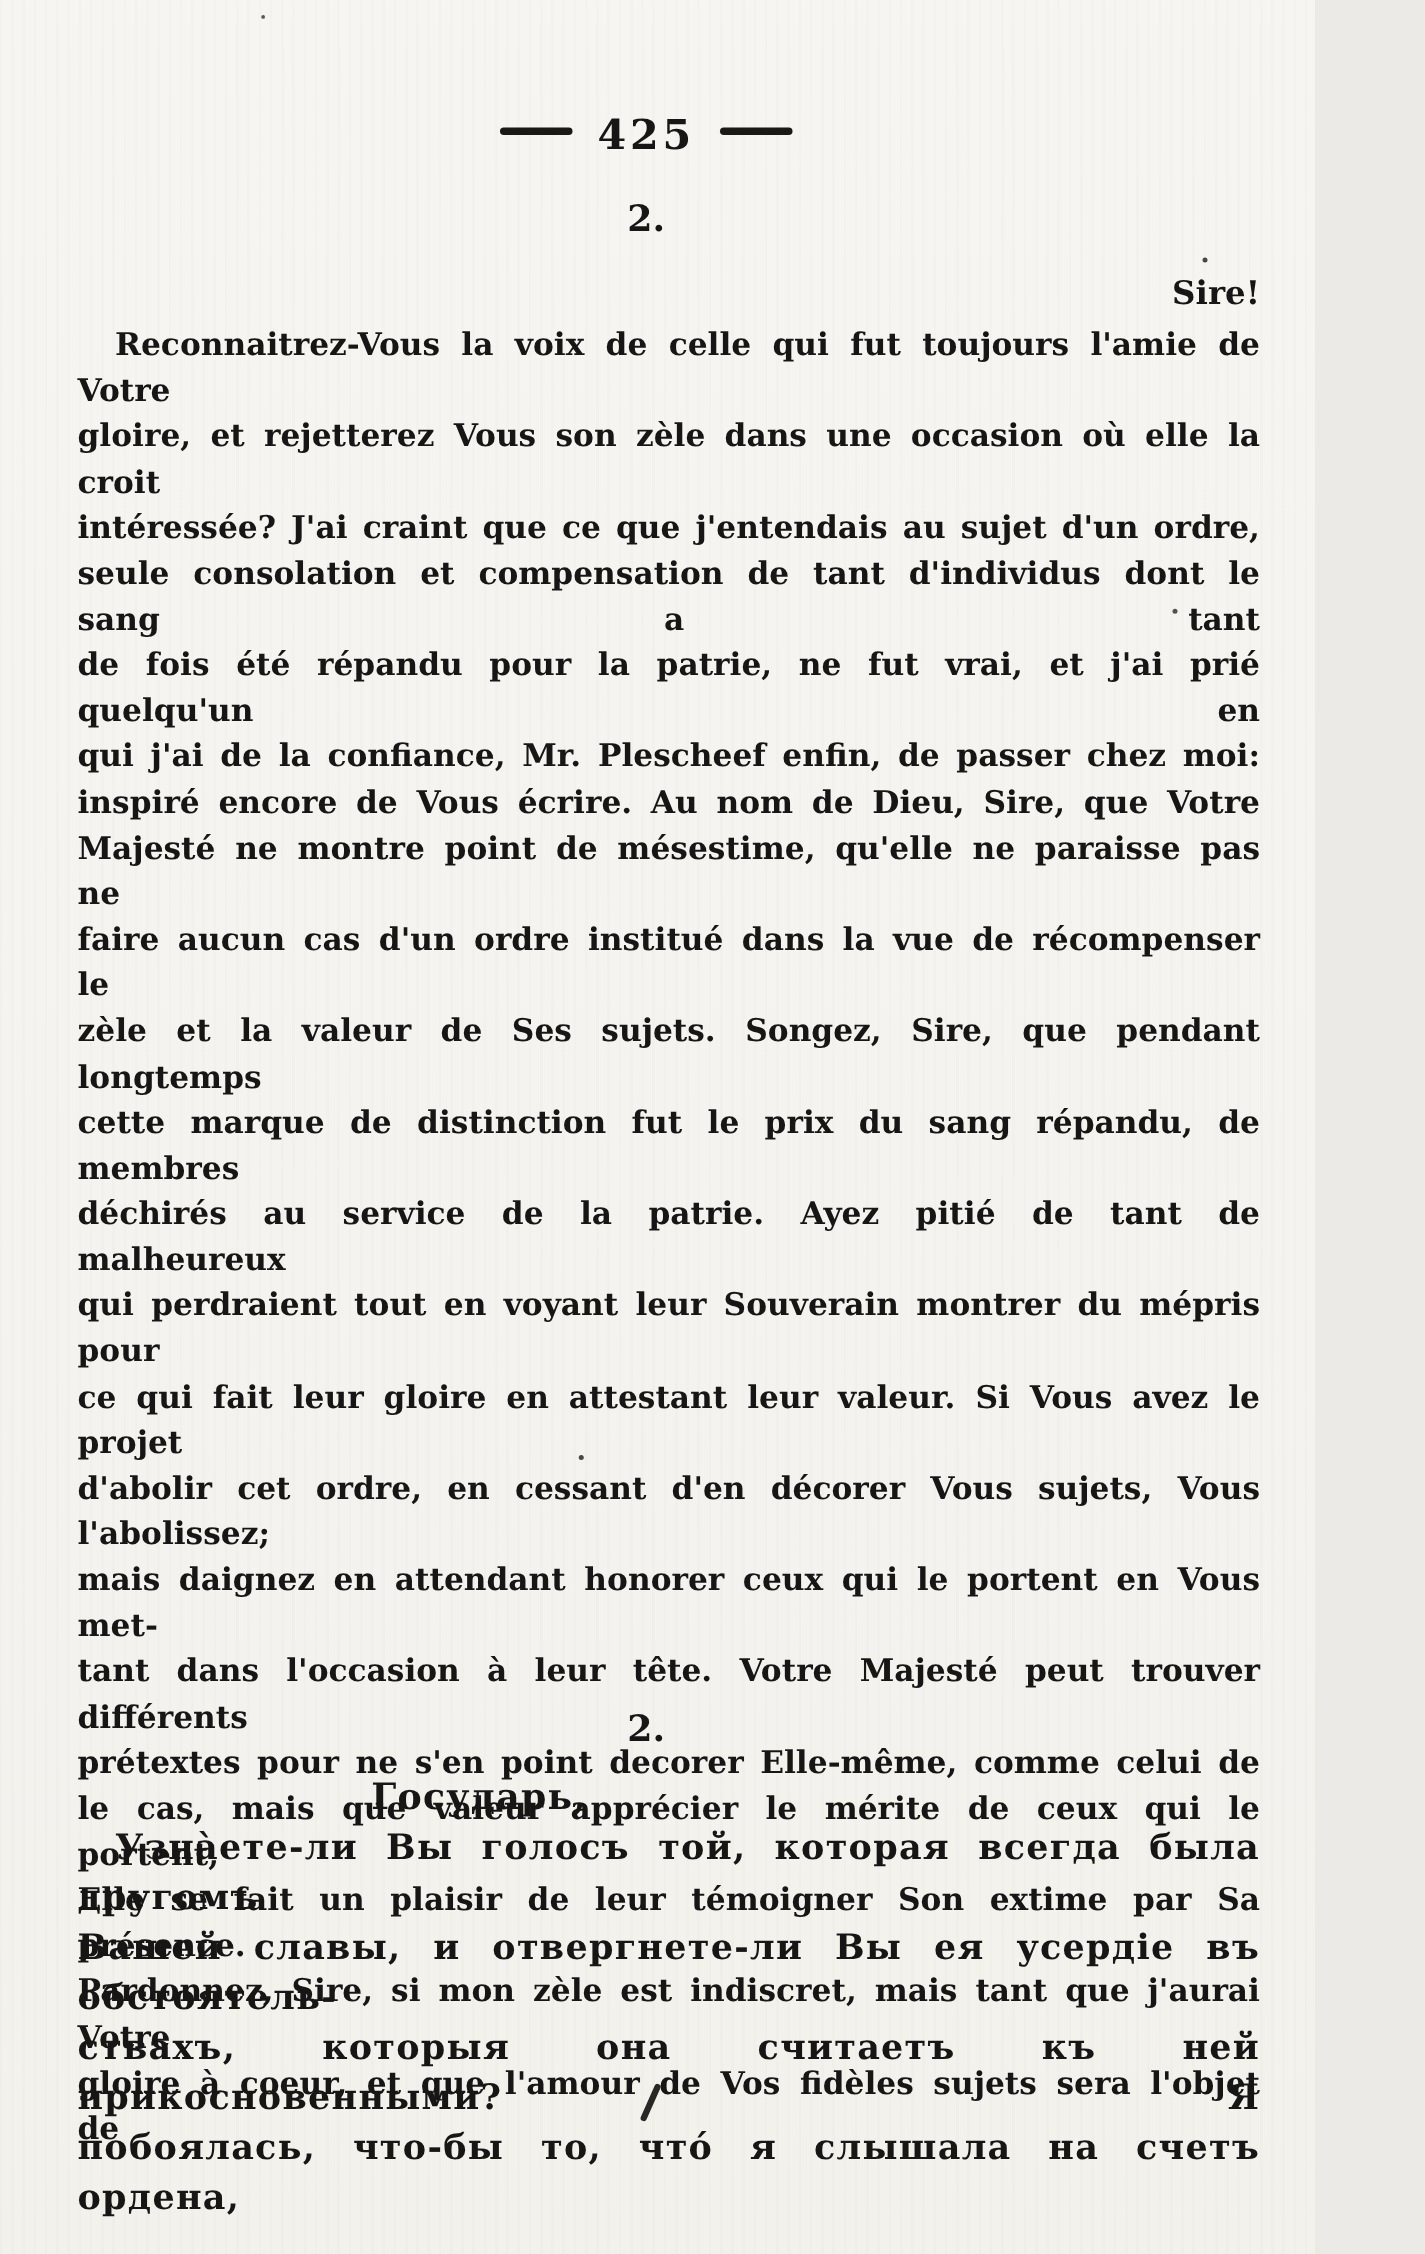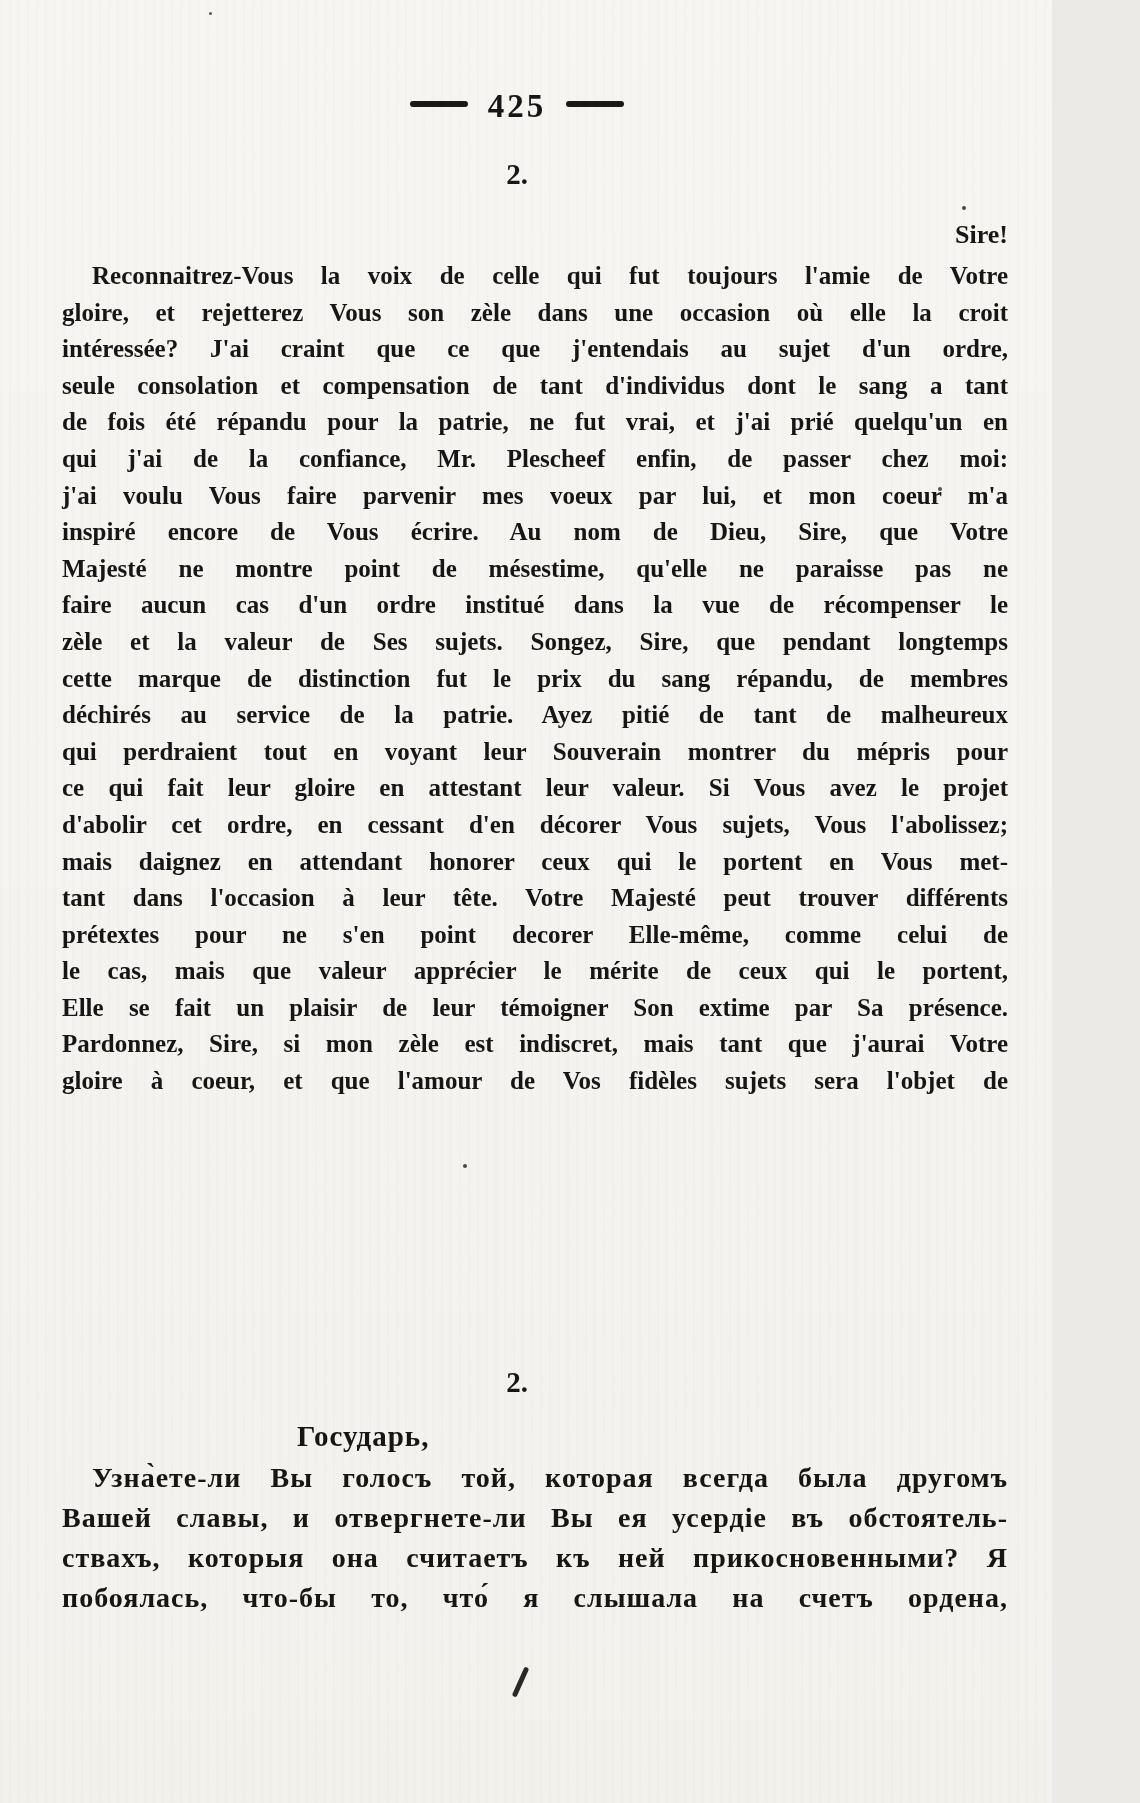--- a/index.html
+++ b/index.html
@@ -9,21 +9,20 @@
     font-family:"DejaVu Serif","Liberation Serif",serif;
   }
   .page{
     position:relative;
     width:1052px;height:1803px;
     background:
       repeating-linear-gradient(90deg, rgba(0,0,0,0.012) 0 2px, rgba(255,255,255,0) 2px 9px),
       linear-gradient(180deg,#f6f5f1 0%,#f4f3ef 55%,#f2f1ec 100%);
     color:#181614;
     overflow:hidden;
-    font-family:Liberation Serif, serif;
   }
   
   .page-header{
     position:absolute;top:88px;left:62px;width:946px;
     text-align:center;transform:translateX(-18px);
     white-space:nowrap;
   }
   .page-number{
     display:inline-block;
     font-size:33px;font-weight:bold;letter-spacing:3px;
@@ -89,21 +88,20 @@
 
   <div class="salutation salutation-fr">Sire!</div>
 
   <div class="letter-body fr-body">
       <div class="line indent">Reconnaitrez-Vous la voix de celle qui fut toujours l'amie de Votre</div>
       <div class="line">gloire, et rejetterez Vous son zèle dans une occasion où elle la croit</div>
       <div class="line">intéressée? J'ai craint que ce que j'entendais au sujet d'un ordre,</div>
       <div class="line">seule consolation et compensation de tant d'individus dont le sang a tant</div>
       <div class="line">de fois été répandu pour la patrie, ne fut vrai, et j'ai prié quelqu'un en</div>
       <div class="line">qui j'ai de la confiance, Mr. Plescheef enfin, de passer chez moi:</div>
-      <div class="line">j'ai voulu Vous faire parvenir mes voeux par lui, et mon coeur m'a</div>
       <div class="line">inspiré encore de Vous écrire. Au nom de Dieu, Sire, que Votre</div>
       <div class="line">Majesté ne montre point de mésestime, qu'elle ne paraisse pas ne</div>
       <div class="line">faire aucun cas d'un ordre institué dans la vue de récompenser le</div>
       <div class="line">zèle et la valeur de Ses sujets. Songez, Sire, que pendant longtemps</div>
       <div class="line">cette marque de distinction fut le prix du sang répandu, de membres</div>
       <div class="line">déchirés au service de la patrie. Ayez pitié de tant de malheureux</div>
       <div class="line">qui perdraient tout en voyant leur Souverain montrer du mépris pour</div>
       <div class="line">ce qui fait leur gloire en attestant leur valeur. Si Vous avez le projet</div>
       <div class="line">d'abolir cet ordre, en cessant d'en décorer Vous sujets, Vous l'abolissez;</div>
       <div class="line">mais daignez en attendant honorer ceux qui le portent en Vous met-</div>

